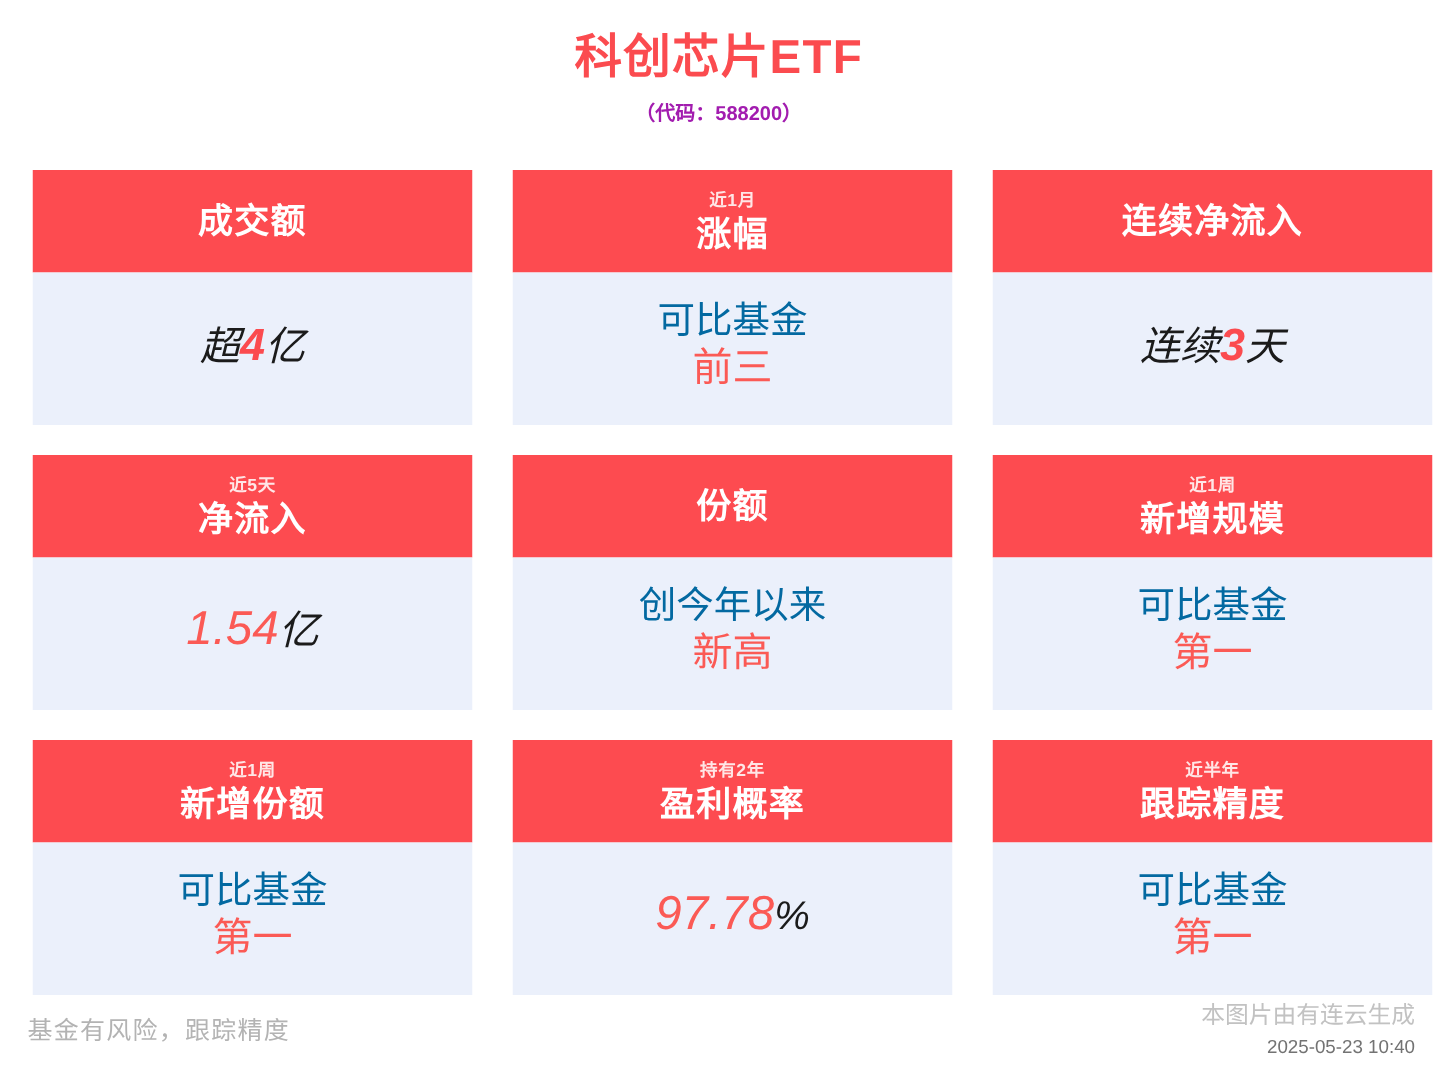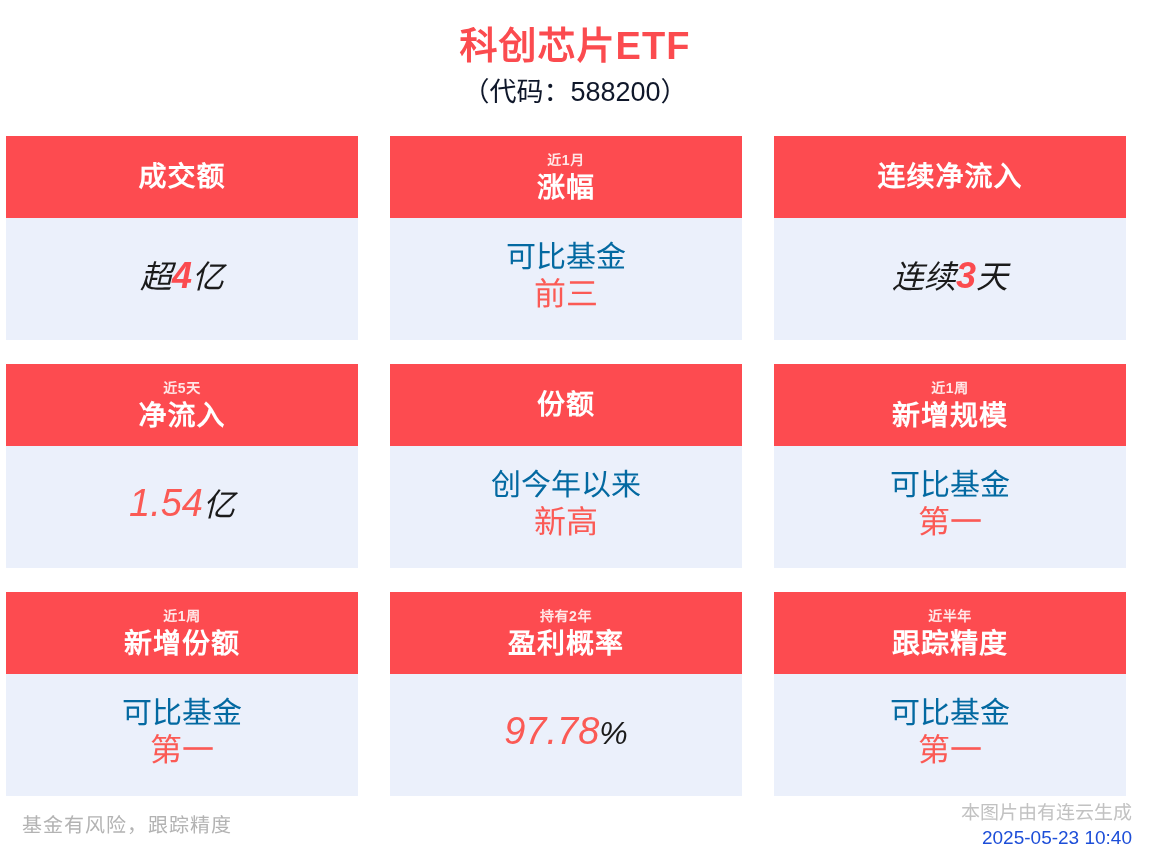--- a/index.html
+++ b/index.html
@@ -24,32 +24,32 @@
   }
   .fund-title {
     color: #fb4b4f;
     font-size: 38px;
     font-weight: bold;
     line-height: 48px;
     letter-spacing: 1px;
     text-align: center;
   }
   .fund-code {
-    color: #0f172a;
-    font-size: 27px;
-    font-weight: normal;
+    color: #a21caf;
+    font-size: 16px;
+    font-weight: bold;
     line-height: 36px;
     margin-top: 4px;
     letter-spacing: 0px;
   }
 
   
   .cards-grid {
     position: absolute;
-    left: 6px;
+    left: 26px;
     top: 136px;
     width: 1122px;
     display: grid;
     grid-template-columns: 352px 352px 352px;
     grid-template-rows: 204px 204px 204px;
     column-gap: 32px;
     row-gap: 24px;
   }
 
   .stat-card {
@@ -151,22 +151,22 @@
   .watermark {
     position: absolute;
     right: 18px;
     bottom: 10px;
     text-align: right;
     color: #c2c2c2;
     font-size: 19px;
     line-height: 25px;
   }
   .watermark-time {
-    color: #1d4ed8;
-    font-size: 19px;
+    color: #737373;
+    font-size: 15px;
     line-height: 25px;
   }
 </style>
 </head>
 <body>
 
 <div class="page-header">
   <div class="fund-title">科创芯片ETF</div>
   <div class="fund-code">（代码：588200）</div>
 </div>

